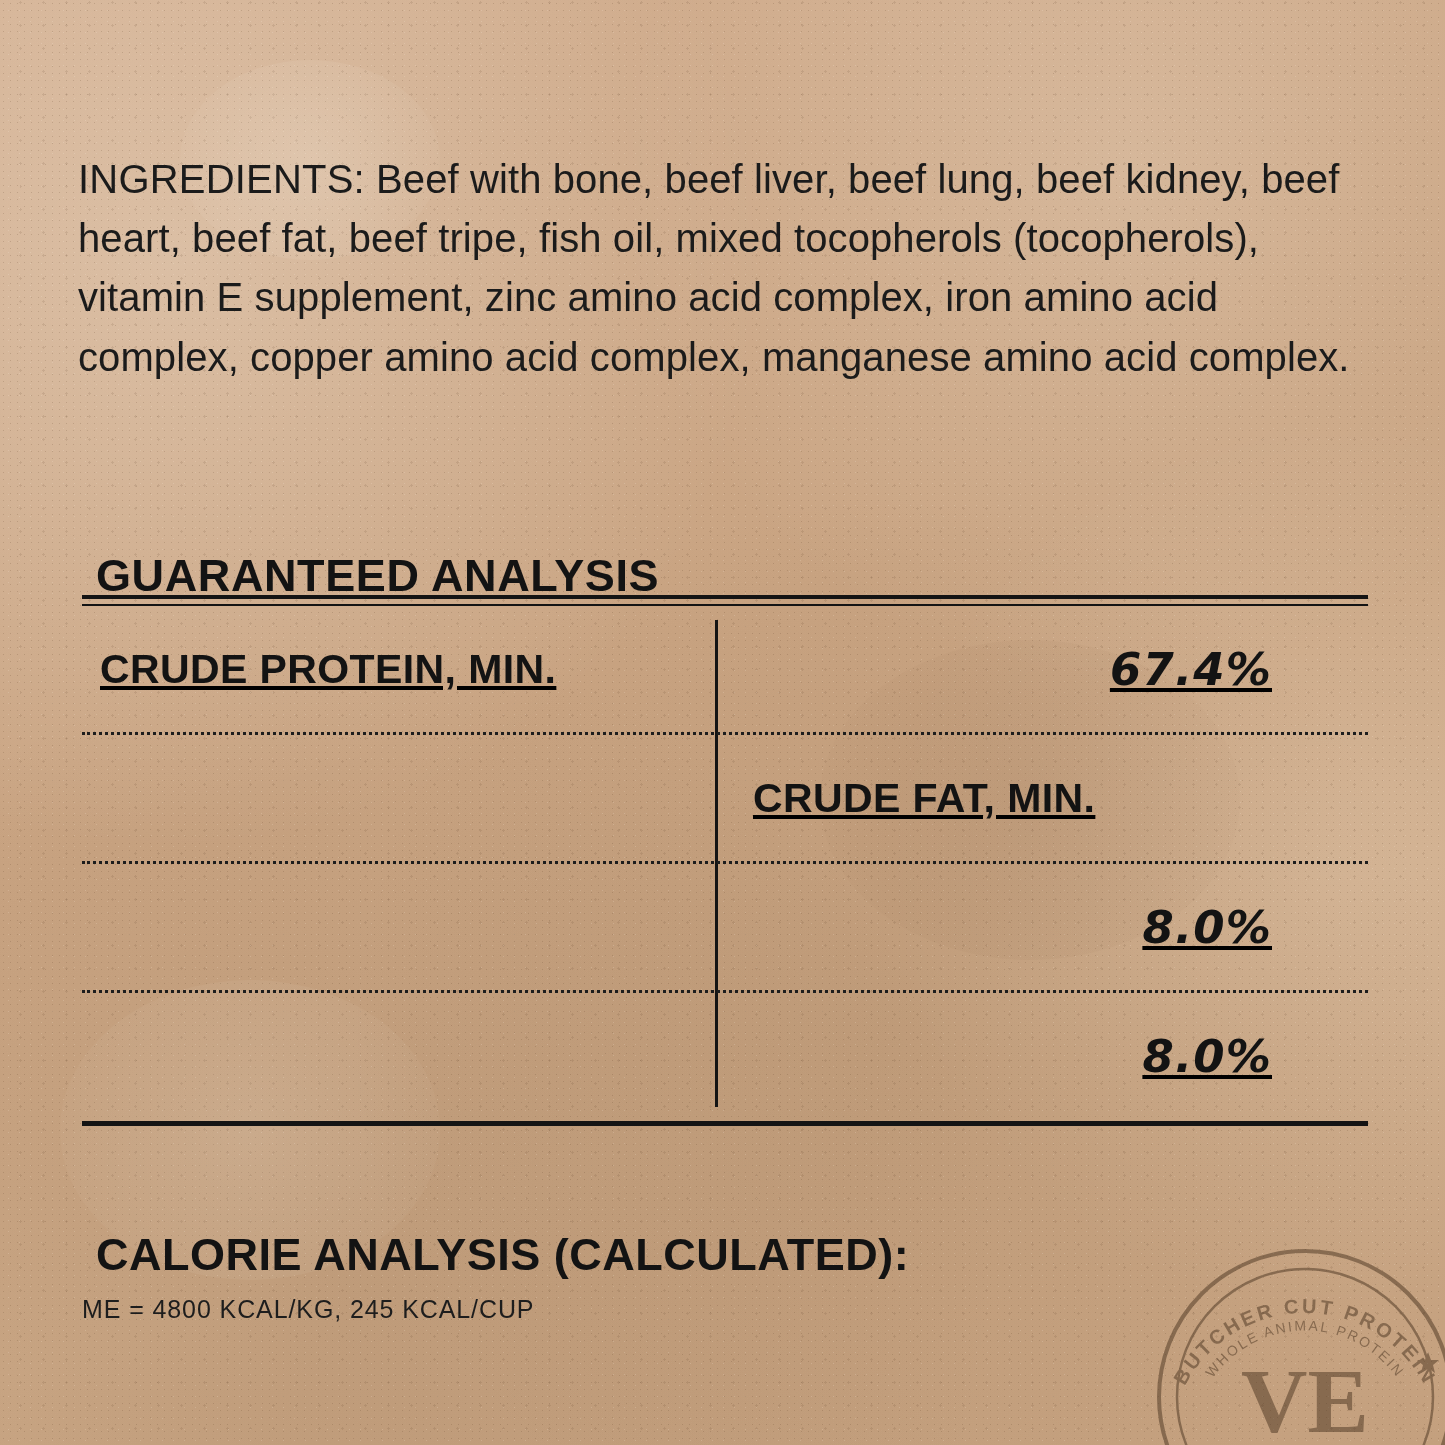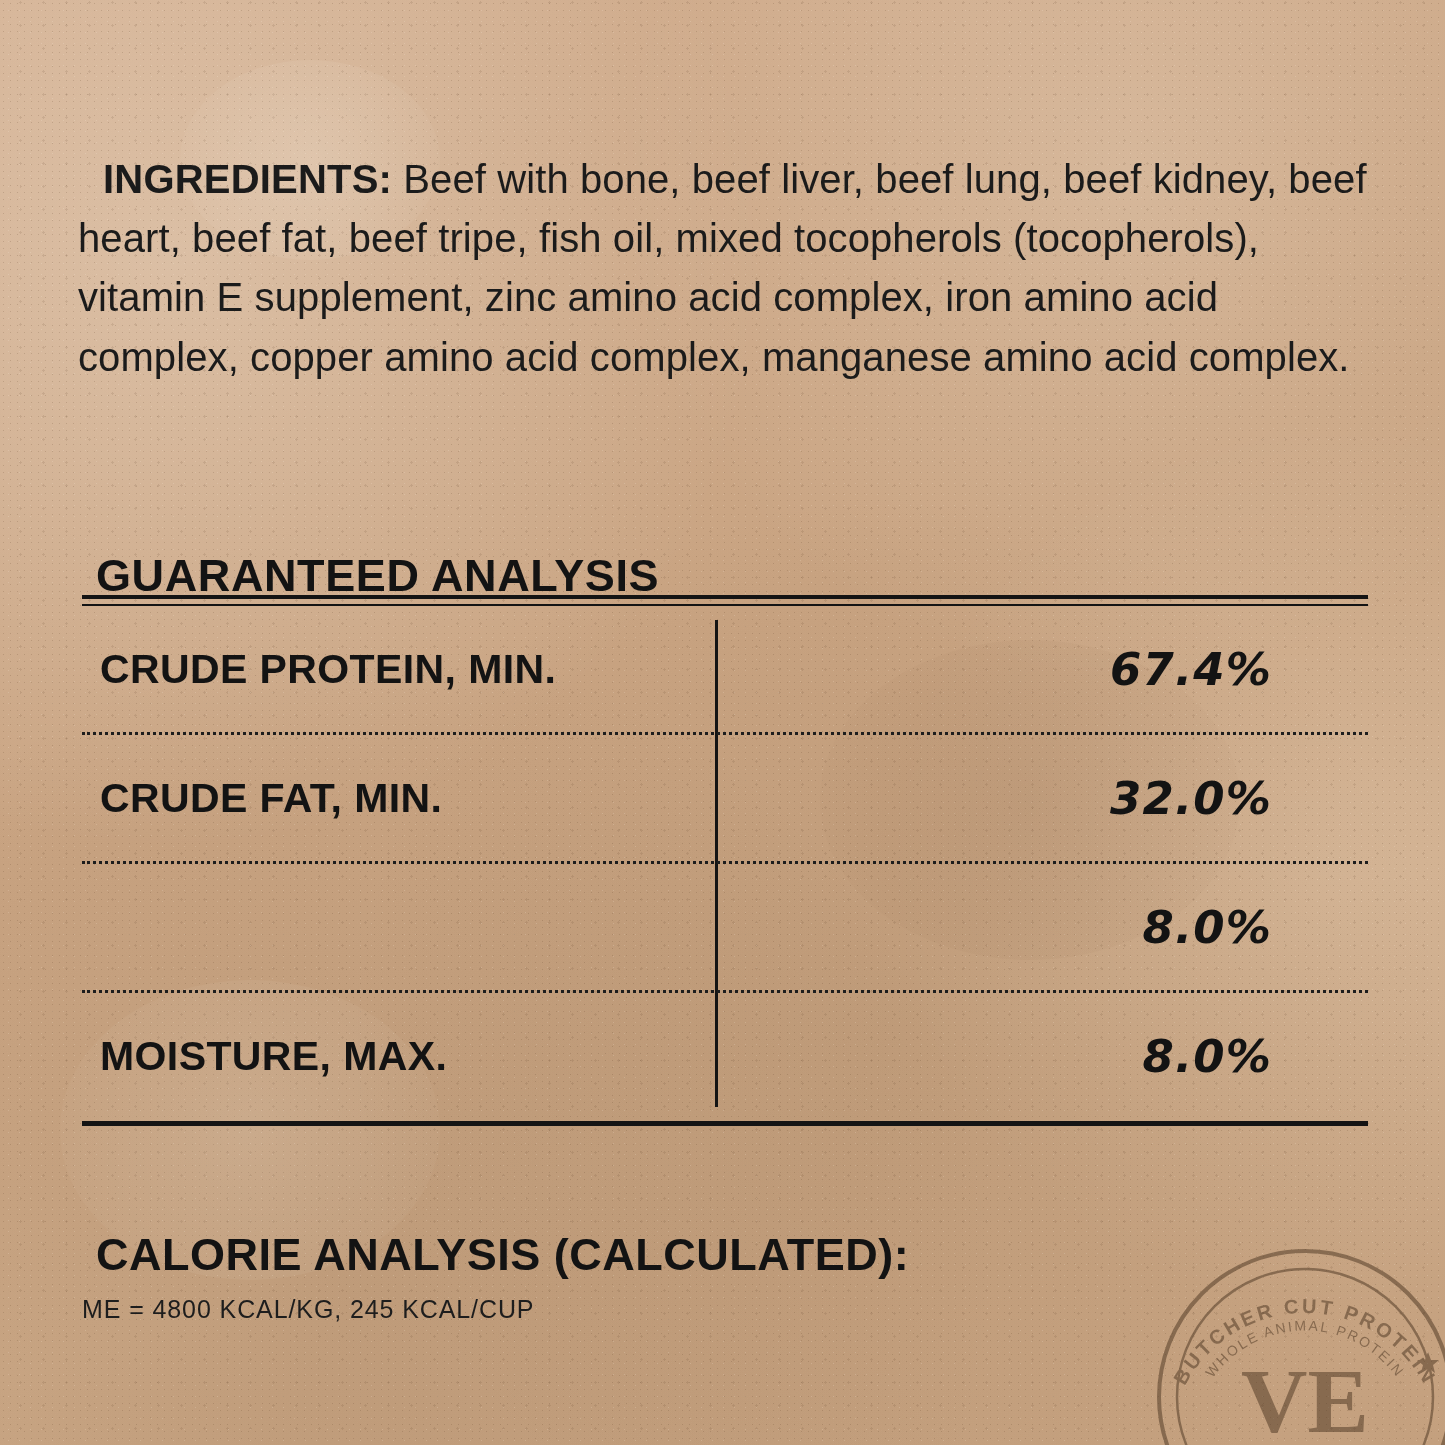--- a/index.html
+++ b/index.html
@@ -60,23 +60,22 @@
     position: absolute;
     left: 78px;
     top: 110px;
     width: 1290px;
     color: #1b1b1b;
     font-size: 40px;
     line-height: 1.48;
     letter-spacing: 0.1px;
   }
   .ingredients .lead {
-    font-weight: bold;
+    font-weight: normal;
     letter-spacing: 0.2px;
-    margin-left: 25px;
   }
 
   
   .ga-title {
     position: absolute;
     left: 96px;
     top: 513px;
     font-size: 45px;
     font-weight: bold;
     letter-spacing: 0.6px;
@@ -102,20 +101,21 @@
     top: 5px;
     border-top: 2px solid #141414;
   }
   .rule-bottom {
     border-top: 5px solid #141414;
     margin-top: 2px;
   }
 
   .ga-rows {
     position: relative;
+    text-decoration: underline;
   }
   .ga-divider {
     position: absolute;
     left: 633px;
     top: 14px;
     bottom: 12px;
     width: 3px;
     background: #141414;
   }
   .ga-row {
@@ -200,29 +200,27 @@
       <div class="ga-rows">
         <div class="ga-divider"></div>
 
         <div class="ga-row">
           <div class="ga-name">CRUDE PROTEIN, MIN.</div>
           <div class="ga-value">67.4%</div>
         </div>
 
         <div class="ga-row">
           <div class="ga-name">CRUDE FAT, MIN.</div>
-          <div class="ga-value">32.0%</div>
         </div>
 
         <div class="ga-row">
           <div class="ga-value">8.0%</div>
         </div>
 
         <div class="ga-row">
-          <div class="ga-name">MOISTURE, MAX.</div>
           <div class="ga-value">8.0%</div>
         </div>
       </div>
 
       <div class="rule-bottom"></div>
     </div>
 
     <h2 class="cal-title">CALORIE ANALYSIS (CALCULATED):</h2>
     <p class="cal-value">ME = 4800 KCAL/KG, 245 KCAL/CUP</p>
 

